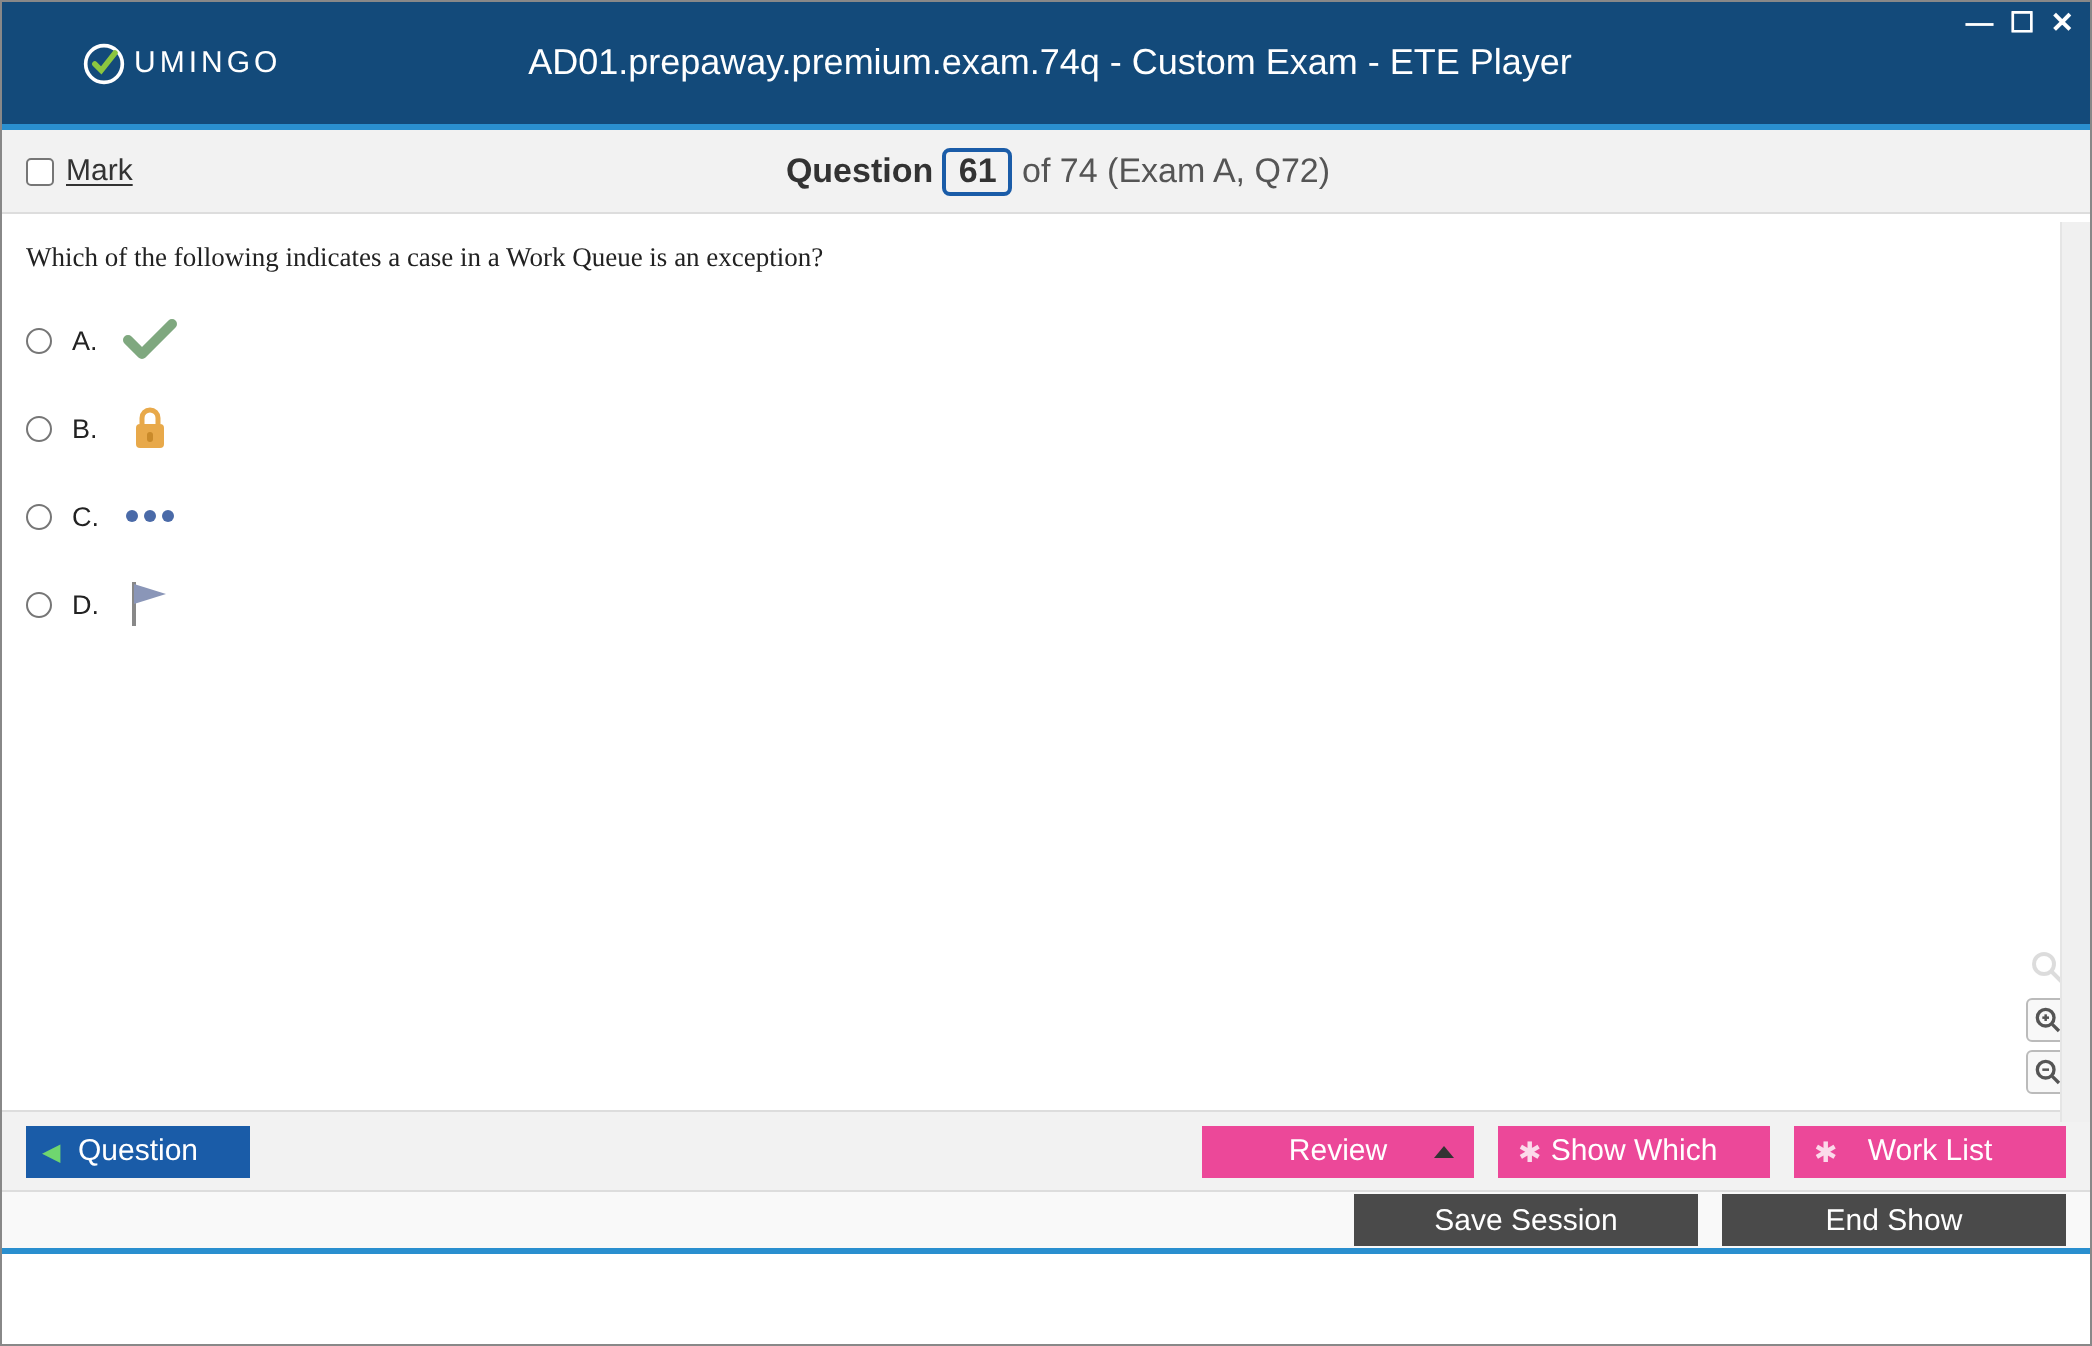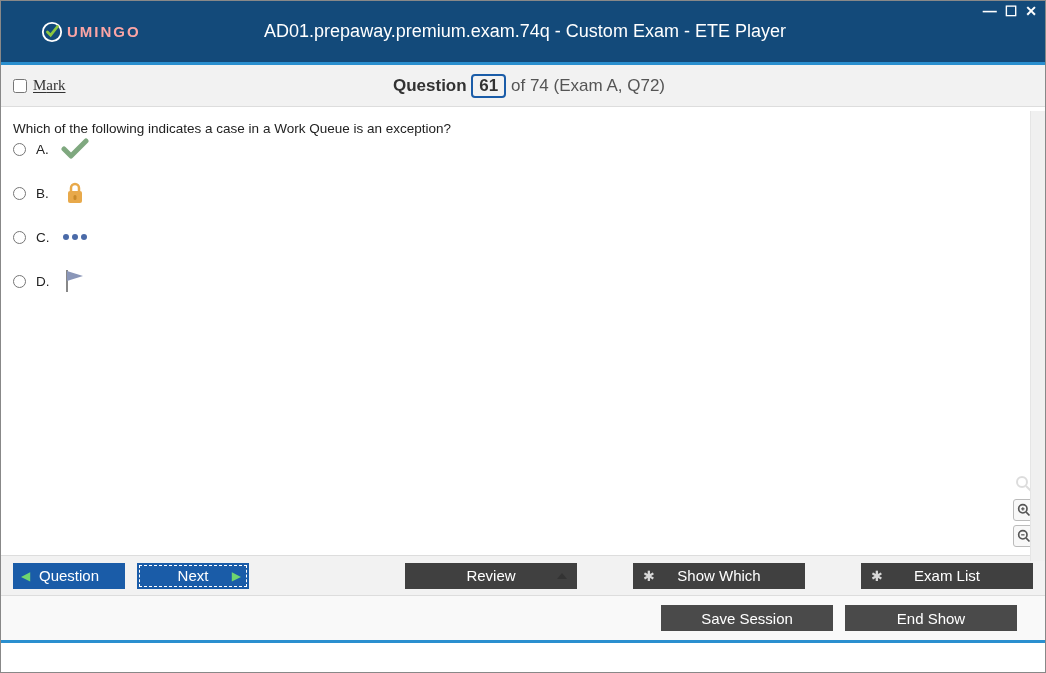--- a/index.html
+++ b/index.html
@@ -1,59 +1,59 @@
 <!DOCTYPE html>
 <html><head>
 <meta charset="utf-8">
 <style>
 * { box-sizing: border-box; margin: 0; padding: 0; }
 body { font-family: "Segoe UI", Arial, sans-serif; background: #fff; width: 1046px; height: 673px; overflow: hidden; border: 1px solid #888; position: relative; }
 
 
 .titlebar { background: #134a7a; height: 64px; display: flex; align-items: center; color: #fff; position: relative; border-bottom: 3px solid #2a8fcf; }
 .logo { margin-left: 40px; display: flex; align-items: center; gap: 4px; }
-.logo-text { font-size: 15px; letter-spacing: 2px; font-weight: 700; color: #fca5a5; }
+.logo-text { font-size: 15px; letter-spacing: 2px; font-weight: 400; color: #ffffff; }
 .title-text { position: absolute; left: 4px; right: 0; text-align: center; font-size: 18px; color: #fff; pointer-events: none; }
 .win-controls { position: absolute; right: 6px; top: 2px; display: flex; gap: 4px; color: #fff; font-family: Arial; }
 .win-controls span { cursor: pointer; font-weight: bold; font-size: 14px; padding: 0 2px; }
 
 
 .qheader { background: #f2f2f2; border-bottom: 1px solid #ddd; height: 42px; display: flex; align-items: center; padding: 0 12px; position: relative; }
 .mark-wrap { display: flex; align-items: center; gap: 6px; font-size: 15px; color: #333; }
 .mark-wrap input { width: 14px; height: 14px; }
-.mark-label { text-decoration: underline; text-decoration-color: #333; text-underline-offset: 2px; font-family: Liberation Serif, serif; }
+.mark-label { text-decoration: underline; text-decoration-color: #333; text-underline-offset: 2px; }
 .qcenter { position: absolute; left: 12px; right: 0; text-align: center; font-size: 17px; color: #555; }
 .qcenter b { color: #333; }
 .qnum-box { display: inline-block; border: 2px solid #1a5ca8; border-radius: 4px; padding: 0 6px; color: #333; font-weight: 600; }
 
 
 .qbody { padding: 14px 12px; font-size: 13.5px; color: #222; height: 448px; position: relative; background: #fff; overflow: hidden; }
-.qtext { margin-bottom: 0; }
+.qtext { margin-bottom: 20px; font-family: Liberation Serif, serif; }
 .options { display: flex; flex-direction: column; gap: 18px; }
 .opt { display: flex; align-items: center; gap: 10px; }
 .opt input { width: 13px; height: 13px; }
 .opt-label { min-width: 14px; }
 .opt-icon { width: 30px; height: 26px; display: flex; align-items: center; justify-content: center; }
 
 
 .zoom-ctrl { position: absolute; right: 10px; bottom: 8px; display: flex; flex-direction: column; gap: 4px; align-items: center; }
 .zoom-btn { width: 22px; height: 22px; border: 1px solid #bbb; border-radius: 3px; background: #f8f8f8; display: flex; align-items: center; justify-content: center; cursor: pointer; }
 .zoom-search { width: 22px; height: 22px; display: flex; align-items: center; justify-content: center; opacity: 0.5; }
 
 
 .vscroll { position: absolute; right: 0; top: 110px; width: 15px; height: 450px; background: #f0f0f0; border-left: 1px solid #e5e5e5; }
 
 
 .btnbar1 { background: #f2f2f2; border-top: 1px solid #ddd; height: 40px; display: flex; align-items: center; padding: 0 12px; gap: 12px; }
-.btnbar2 { background: #f9f9f9; border-top: 1px solid #ddd; height: 45px; display: flex; align-items: center; justify-content: flex-end; padding: 0 28px; gap: 12px; }
+.btnbar2 { background: #f9f9f9; border-top: 1px solid #ddd; height: 29px; display: flex; align-items: center; justify-content: flex-end; padding: 0 12px; gap: 12px; }
 .spacer { flex: 1; }
 .btn { height: 26px; display: flex; align-items: center; justify-content: center; font-size: 15px; cursor: pointer; border: none; color: #fff; position: relative; }
 .btn-blue { background: #1a5ca8; width: 112px; }
 .btn-blue.next { outline: 1px dashed #fff; outline-offset: -3px; }
-.btn-orange { background: #404040; width: 172px; margin-left: 44px; }
+.btn-orange { background: #ec4899; width: 136px; }
 .btn-dark { background: #4a4a4a; width: 172px; }
 .arrow { position: absolute; font-size: 12px; }
 .arrow.left { left: 8px; color: #6fd66f; }
 .arrow.right { right: 8px; color: #6fd66f; }
 .tri-up { position: absolute; right: 10px; width: 0; height: 0; border-left: 5px solid transparent; border-right: 5px solid transparent; border-bottom: 6px solid #333; }
 .star { position: absolute; left: 10px; color: #fff; opacity: 0.8; font-size: 14px; }
 .bottom-accent { height: 3px; background: #2a8fcf; }
 </style>
 </head>
 <body>
@@ -162,36 +162,32 @@
   </div>
 </div>
 
 <div class="vscroll"></div>
 
 <div class="btnbar1">
   <button class="btn btn-blue">
     <span class="arrow left">◀</span>
     <span>Question</span>
   </button>
-  <button class="btn btn-blue next">
-    <span>Next</span>
-    <span class="arrow right">▶</span>
-  </button>
   <div class="spacer"></div>
   <button class="btn btn-orange">
     <span>Review</span>
     <span class="tri-up"></span>
   </button>
   <button class="btn btn-orange">
     <span class="star">✱</span>
     <span>Show Which</span>
   </button>
   <button class="btn btn-orange">
     <span class="star">✱</span>
-    <span>Exam List</span>
+    <span>Work List</span>
   </button>
 </div>
 
 <div class="btnbar2">
   <button class="btn btn-dark">Save Session</button>
   <button class="btn btn-dark">End Show</button>
 </div>
 <div class="bottom-accent"></div>
 
 </body></html>

